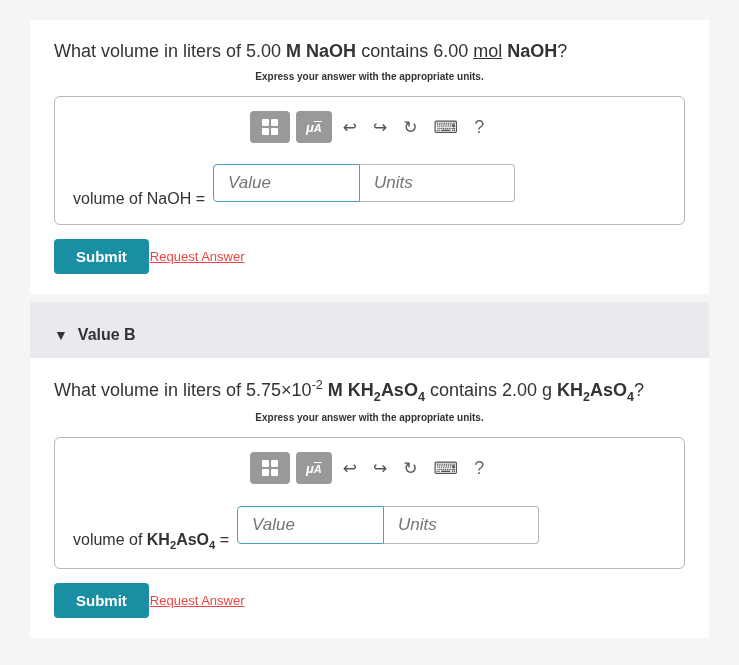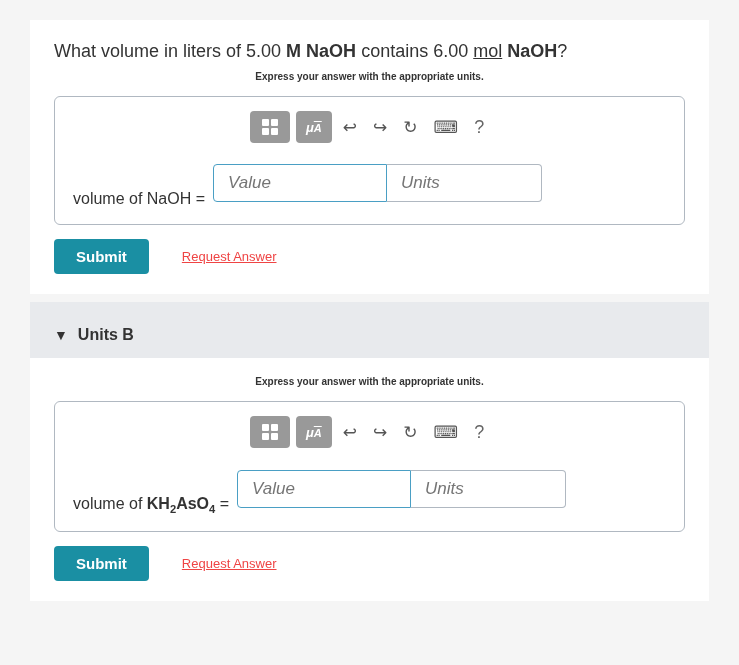--- a/index.html
+++ b/index.html
@@ -98,42 +98,42 @@
       margin-top: 33px;
     }
 
     .value-input {
       border: 1.5px solid #4a9fc4;
       border-radius: 4px 0 0 4px;
       padding: 8px 14px;
       font-size: 17px;
       font-style: italic;
       color: #aaa;
-      width: 174px;
+      width: 147px;
       outline: none;
       background: #fff;
     }
 
     .units-input {
       border: 1.5px solid #b0b8c1;
       border-left: none;
       border-radius: 0 4px 4px 0;
       padding: 8px 14px;
       font-size: 17px;
       font-style: italic;
       color: #404040;
       width: 155px;
       outline: none;
       background: #fff;
     }
 
     .action-row {
       display: flex;
       align-items: center;
-      gap: 33px;
+      gap: 1px;
       margin-top: 4px;
     }
 
     .submit-btn {
       background: #1a8fa3;
       color: #fff;
       border: none;
       border-radius: 4px;
       padding: 9px 22px;
       font-size: 15px;
@@ -221,24 +221,27 @@
   <div class="action-row">
     <button class="submit-btn">Submit</button>
     <button class="request-link">Request Answer</button>
   </div>
 </div>
 
 <div class="divider"></div>
 
 <div class="part-b-header">
   <span class="part-b-arrow">▼</span>
-  <span class="part-b-title">Units B</span>
+  <span class="part-b-title">Value B</span>
 </div>
 
 <div class="part-section">
+  <p class="question-text">
+    What volume in liters of 5.75×10<sup>-2</sup> <span class="naoh-bold">M KH<sub>2</sub>AsO<sub>4</sub></span> contains 2.00 g <span class="naoh-bold">KH<sub>2</sub>AsO<sub>4</sub></span>?
+  </p>
   <p class="question-bold">Express your answer with the appropriate units.</p>
 
   <div class="answer-box">
     <div class="toolbar">
       <button class="toolbar-btn grid-icon">
         <svg class="grid-svg" viewBox="0 0 20 20" fill="white">
           <rect x="2" y="2" width="7" height="7" rx="1"></rect>
           <rect x="11" y="2" width="7" height="7" rx="1"></rect>
           <rect x="2" y="11" width="7" height="7" rx="1"></rect>
           <rect x="11" y="11" width="7" height="7" rx="1"></rect>

